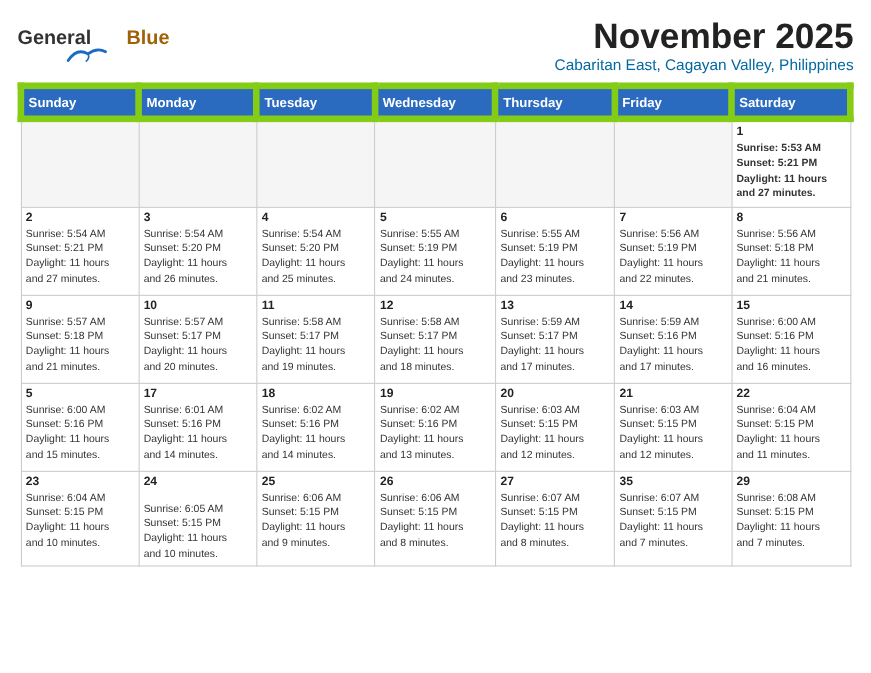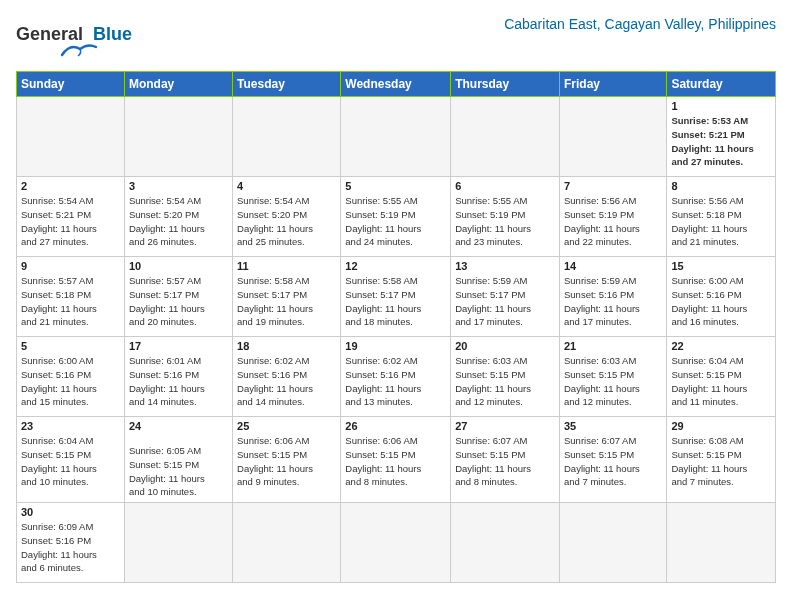--- a/index.html
+++ b/index.html
@@ -40,21 +40,21 @@
       border-collapse: collapse;
       border: 1px solid #ccc;
     }
     .calendar-table th {
       background: #2a6bbf;
       color: #fff;
       font-size: 12px;
       font-weight: bold;
       padding: 5px 4px;
       text-align: left;
-      border: 1px solid #84cc16;
+      border: 6px solid #84cc16;
     }
     .calendar-table td {
       vertical-align: top;
       font-size: 9.5px;
       color: #333;
       border: 1px solid #ccc;
       padding: 3px 4px;
       width: 113px;
       min-height: 70px;
       height: 80px;
@@ -72,32 +72,33 @@
     }
     .day-info {
       line-height: 1.45;
     }
   </style>
 </head>
 <body>
 
 <div class="header-section">
   <div class="logo">
-    <div style="display:flex;align-items:flex-end;gap:10px;">
+    <div style="display:flex;align-items:flex-end;">
       <span style="font-size:18px;font-weight:bold;color:#333;">General</span>
-      <span style="font-size:18px;font-weight:bold;color:#0369a1;">Blue</span>
+      <span style="font-size:18px;font-weight:bold;color:#a16207;padding-left:32px;">Blue</span>
     </div>
     <div style="margin-left:44px;margin-top:-4px;">
       <svg width="38" height="18" viewBox="0 0 38 18">
         <path d="M2 14 Q10 2 20 8 Q28 2 36 6" stroke="#1a6abf" stroke-width="2.5" fill="none" stroke-linecap="round"></path>
         <path d="M20 8 Q22 12 18 15" stroke="#1a6abf" stroke-width="1.5" fill="none"></path>
       </svg>
     </div>
   </div>
   <div class="title-block">
+    <div class="month-title">November 2025</div>
     <div class="location-title">Cabaritan East, Cagayan Valley, Philippines</div>
   </div>
 </div>
 
 <table class="calendar-table">
   <thead>
     <tr>
     <th>Sunday</th>
         <th>Monday</th>
         <th>Tuesday</th>
@@ -320,29 +321,14 @@
 and 7 minutes.</div>
         </td>
         <td>
           <span class="day-number">29</span>
           <div class="day-info" style="white-space: pre-line;">Sunrise: 6:08 AM
 Sunset: 5:15 PM
 Daylight: 11 hours
 and 7 minutes.</div>
         </td>
       </tr>
-      <tr>
-        <td>
-          <span class="day-number">30</span>
-          <div class="day-info" style="white-space: pre-line;">Sunrise: 6:09 AM
-Sunset: 5:16 PM
-Daylight: 11 hours
-and 6 minutes.</div>
-        </td>
-        <td class="empty"></td>
-        <td class="empty"></td>
-        <td class="empty"></td>
-        <td class="empty"></td>
-        <td class="empty"></td>
-        <td class="empty"></td>
-      </tr>
     </tbody>
 </table>
 
 </body></html>

